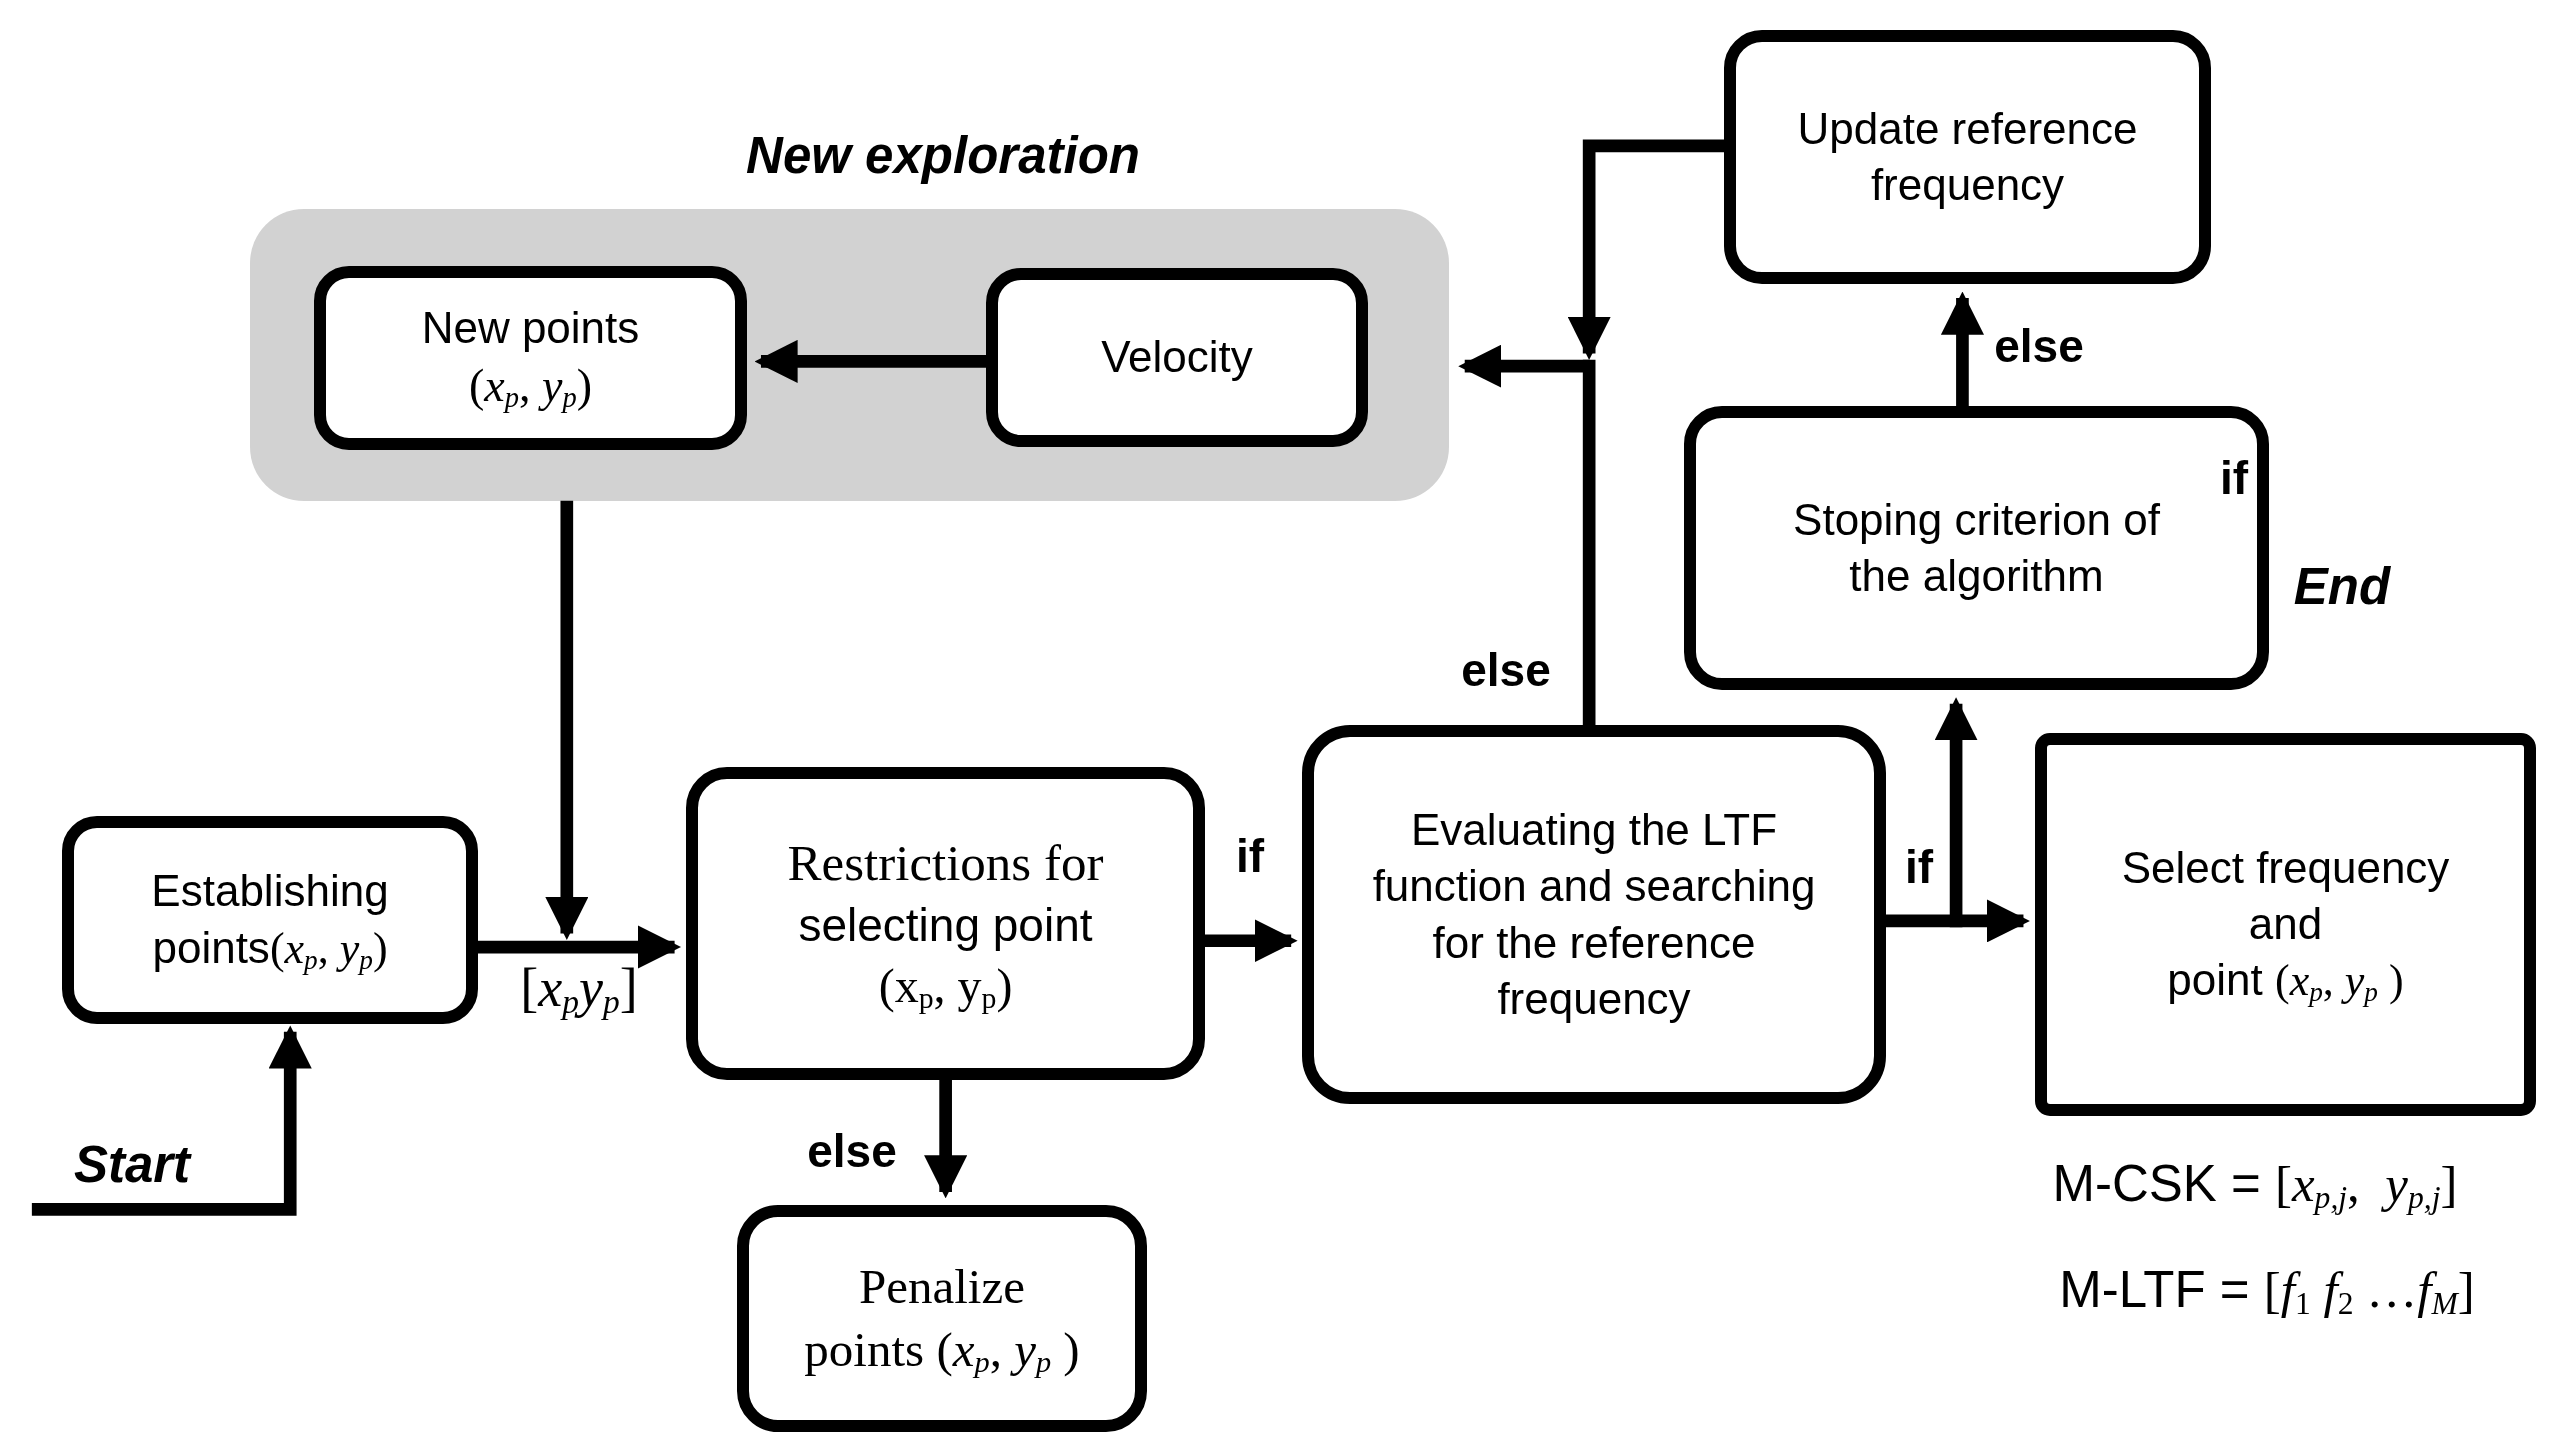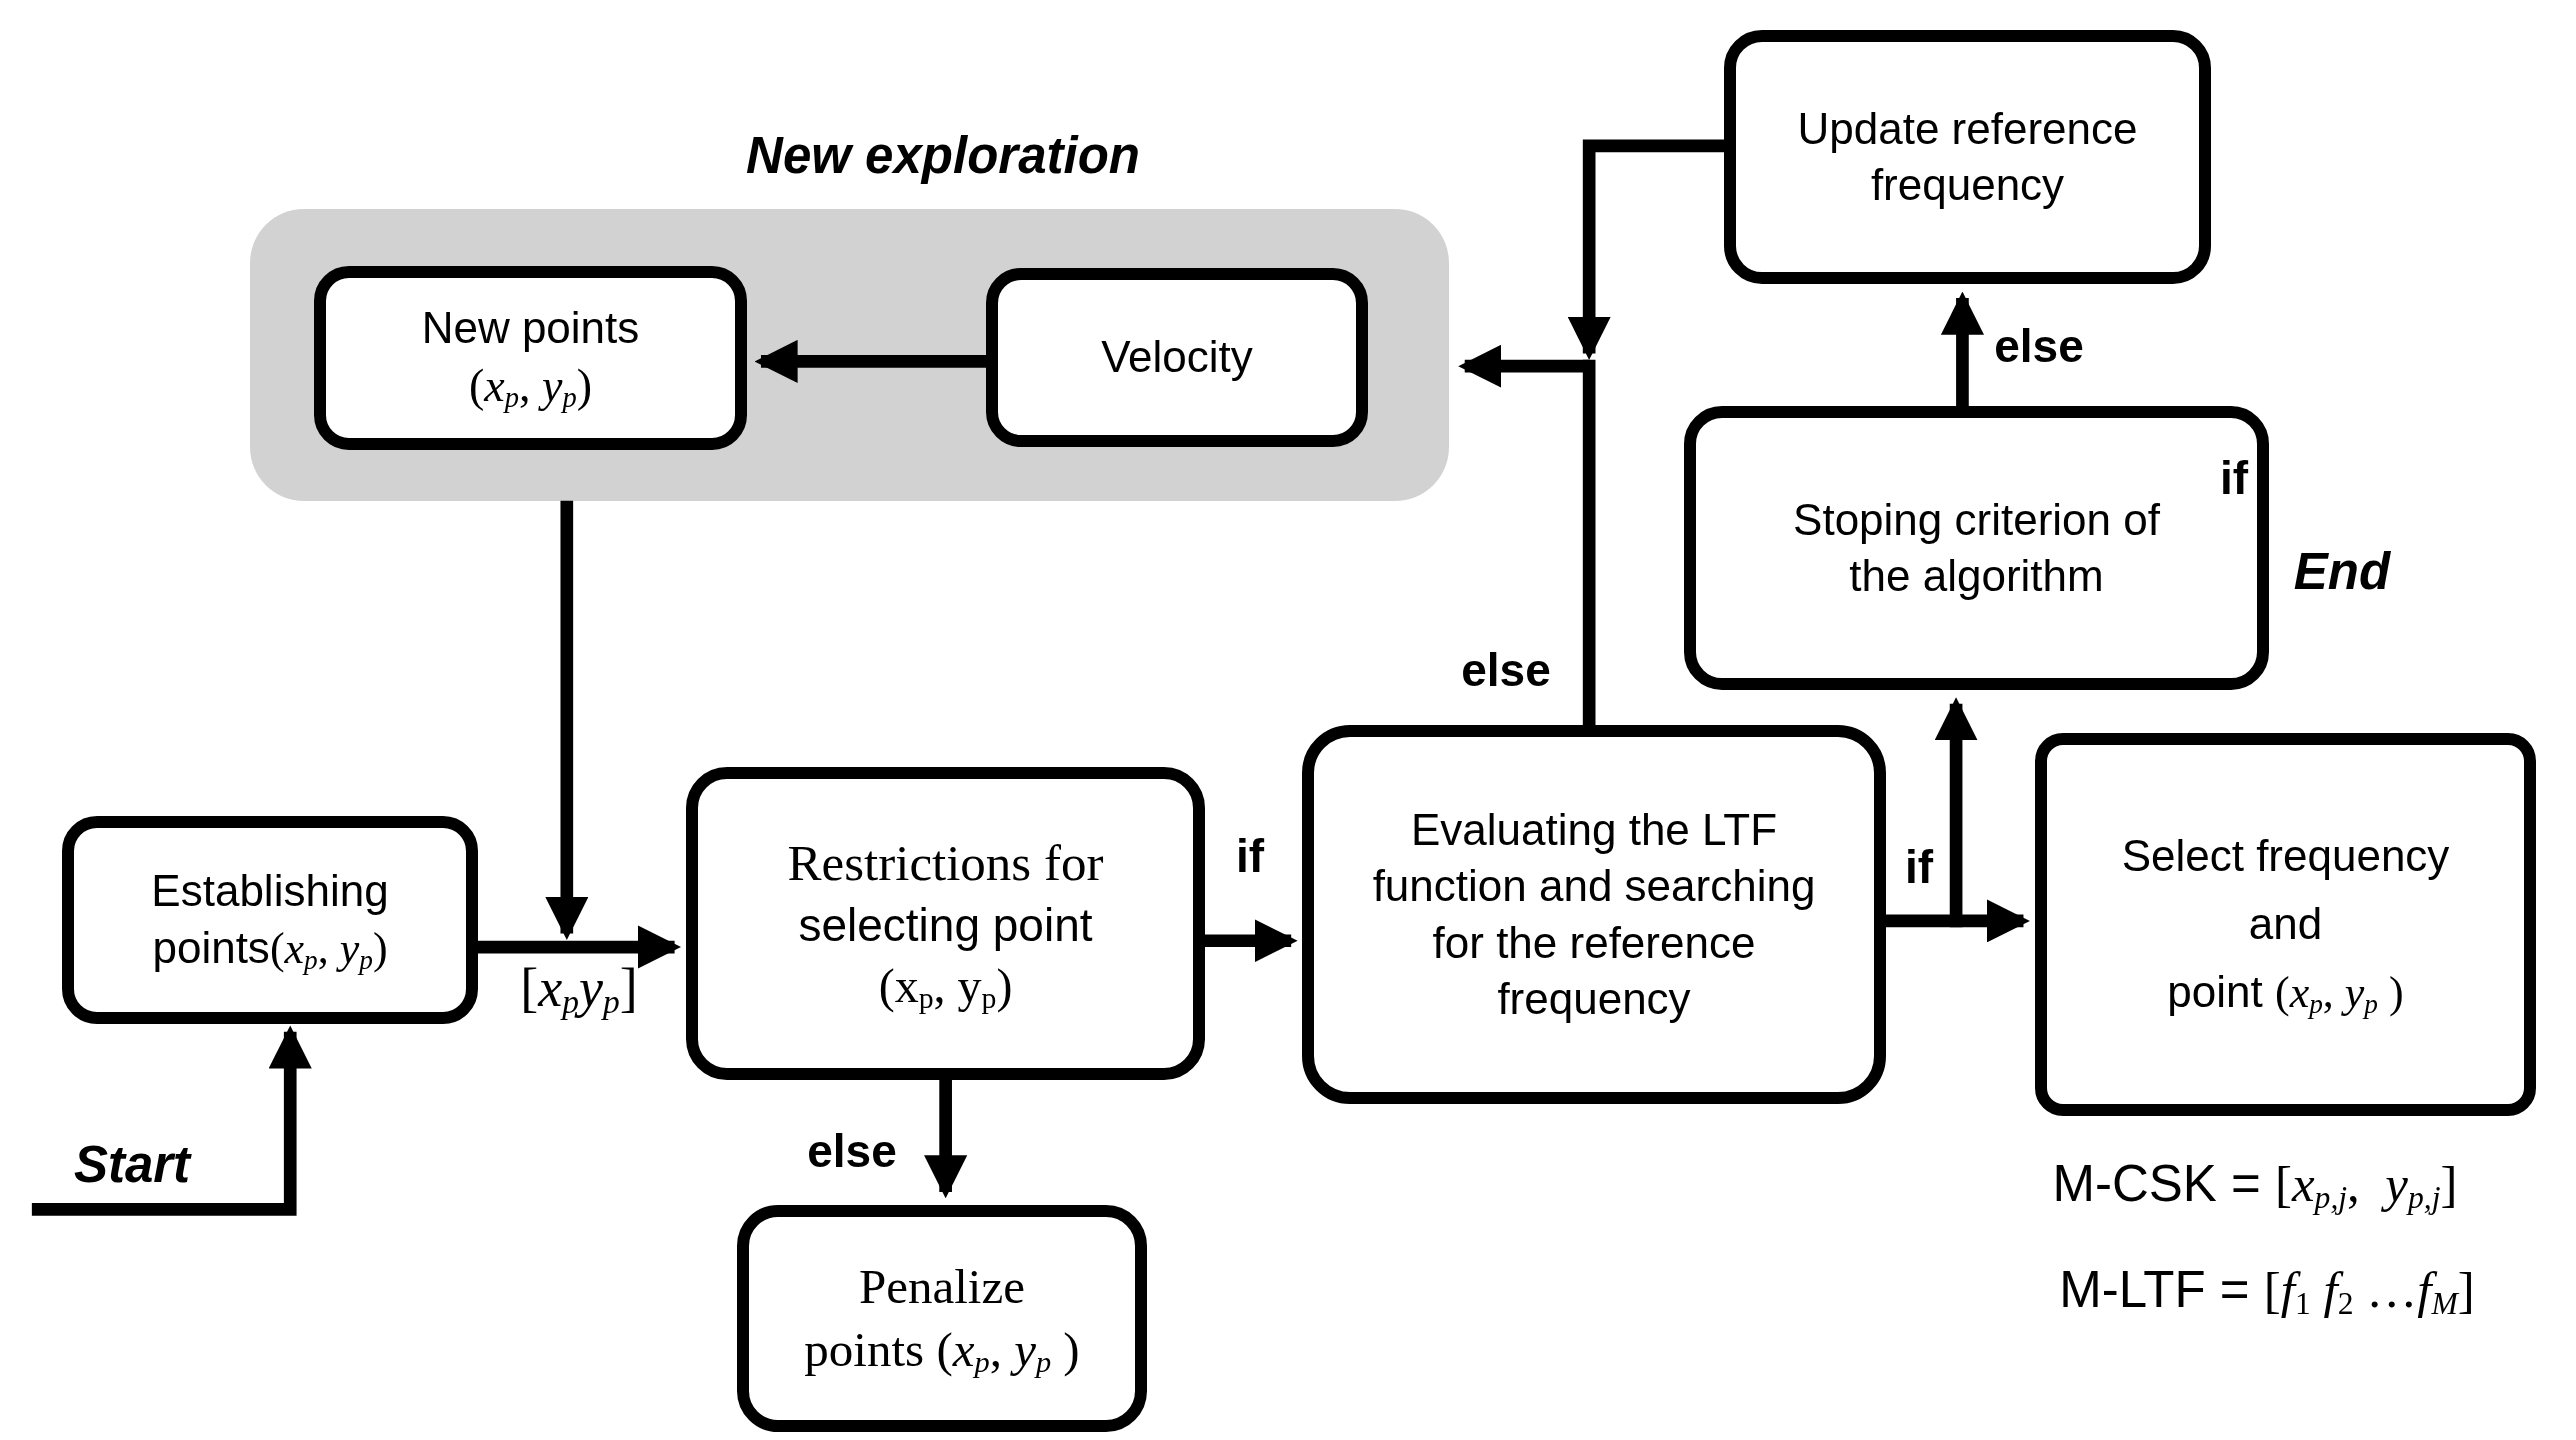--- a/index.html
+++ b/index.html
@@ -13,21 +13,21 @@
   .node{position:absolute;box-sizing:border-box;background:#ffffff;border:12.7px solid #000;
         border-radius:38px;display:flex;flex-direction:column;align-items:center;justify-content:center;
         text-align:center;font-size:44px;line-height:1.28;z-index:2;}
   .node .pre{white-space:pre-line;}
   
   #node-new-points{border-radius:35px;}
   #node-velocity{border-radius:35px;}
   #node-establishing{border-radius:35px;}
   #node-restrictions{border-radius:41px;}
   #node-evaluating{border-radius:48px;}
-  #node-select{border-radius:28px;gap:12px;}
+  #node-select{border-radius:15px;}
   #node-penalize{border-radius:41px;font-family:"Liberation Serif",serif;font-size:49px;}
   #node-restrictions .l1{font-family:"Liberation Serif",serif;font-size:51px;}
   #node-restrictions .l2{font-family:"Liberation Sans",sans-serif;font-size:46px;}
   #node-restrictions .l3{font-family:"Liberation Serif",serif;font-size:48px;}
   
   .math{font-family:"Liberation Serif",serif;}
   .math .it{font-style:italic;}
   .math .sans{font-family:"Liberation Sans",sans-serif;font-style:normal;}
   .math sub{font-size:0.62em;line-height:0;position:relative;vertical-align:baseline;top:0.22em;}
   #node-new-points .math{font-size:46px;}
@@ -110,21 +110,21 @@
     <div class="math"><span class="sans">point&nbsp;</span><span>(</span><span class="it">x</span><sub class="it">p</sub><span>,&nbsp;</span><span class="it">y</span><sub class="it">p</sub><span>&nbsp;)</span></div>
   </div>
 
   <div class="node" id="node-penalize" style="left:737px;top:1205px;width:410px;height:227px;">
     <div>Penalize</div>
     <div class="math" style="font-size:49px"><span>points&nbsp;</span><span>(</span><span class="it">x</span><sub class="it">p</sub><span>,&nbsp;</span><span class="it">y</span><sub class="it">p</sub><span>&nbsp;)</span></div>
   </div>
 
   <div class="lbl title-lbl" style="left:943px;top:155px;">New exploration</div>
   <div class="lbl big-branch" style="left:132px;top:1164px;">Start</div>
-  <div class="lbl big-branch" style="left:2342px;top:571px;">End</div>
+  <div class="lbl big-branch" style="left:2342px;top:586px;">End</div>
   <div class="lbl branch" style="left:1250px;top:856px;">if</div>
   <div class="lbl branch" style="left:852px;top:1151px;">else</div>
   <div class="lbl branch" style="left:1506px;top:670px;">else</div>
   <div class="lbl branch" style="left:1919px;top:867px;">if</div>
   <div class="lbl branch" style="left:2039px;top:346px;">else</div>
   <div class="lbl branch" style="left:2234px;top:478px;">if</div>
   <div class="lbl bracket-lbl math" style="left:579px;top:988px;"><span>[</span><span class="it">x</span><sub class="it">p</sub><span class="it">y</span><sub class="it">p</sub><span>]</span></div>
   <div class="lbl eq math" style="left:2255px;top:1183px;"><span class="sans">M-CSK&nbsp;=&nbsp;</span><span>[</span><span class="it">x</span><sub class="it">p,j</sub><span>,&nbsp;&nbsp;</span><span class="it">y</span><sub class="it">p,j</sub><span>]</span></div>
   <div class="lbl eq math" style="left:2267px;top:1289px;"><span class="sans">M-LTF&nbsp;=&nbsp;</span><span>[</span><span class="it">f</span><sub>1</sub><span>&nbsp;</span><span class="it">f</span><sub>2</sub><span>&nbsp;…</span><span class="it">f</span><sub class="it">M</sub><span>]</span></div>
 

